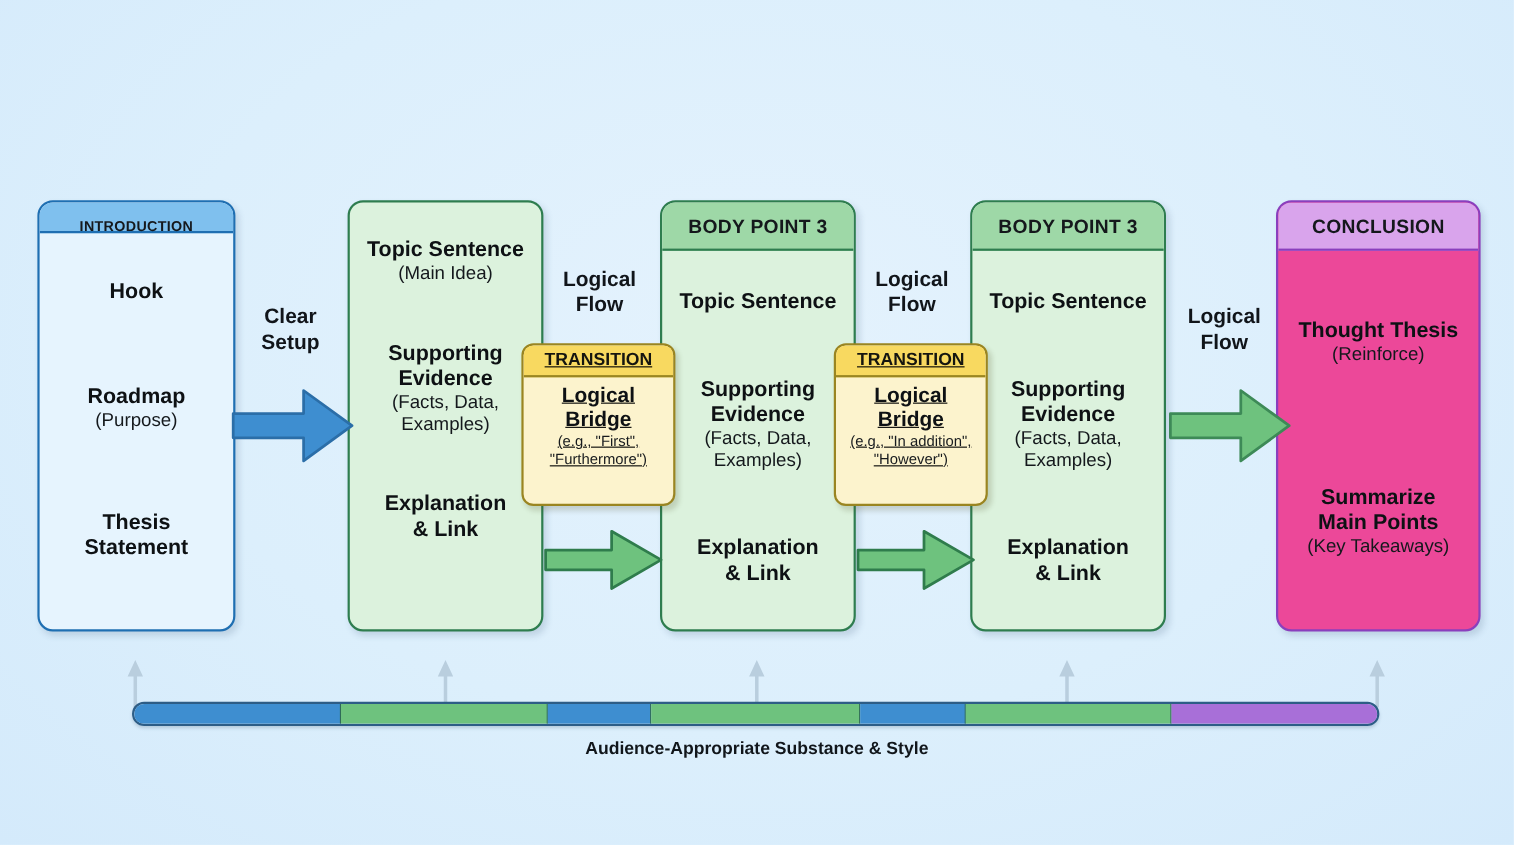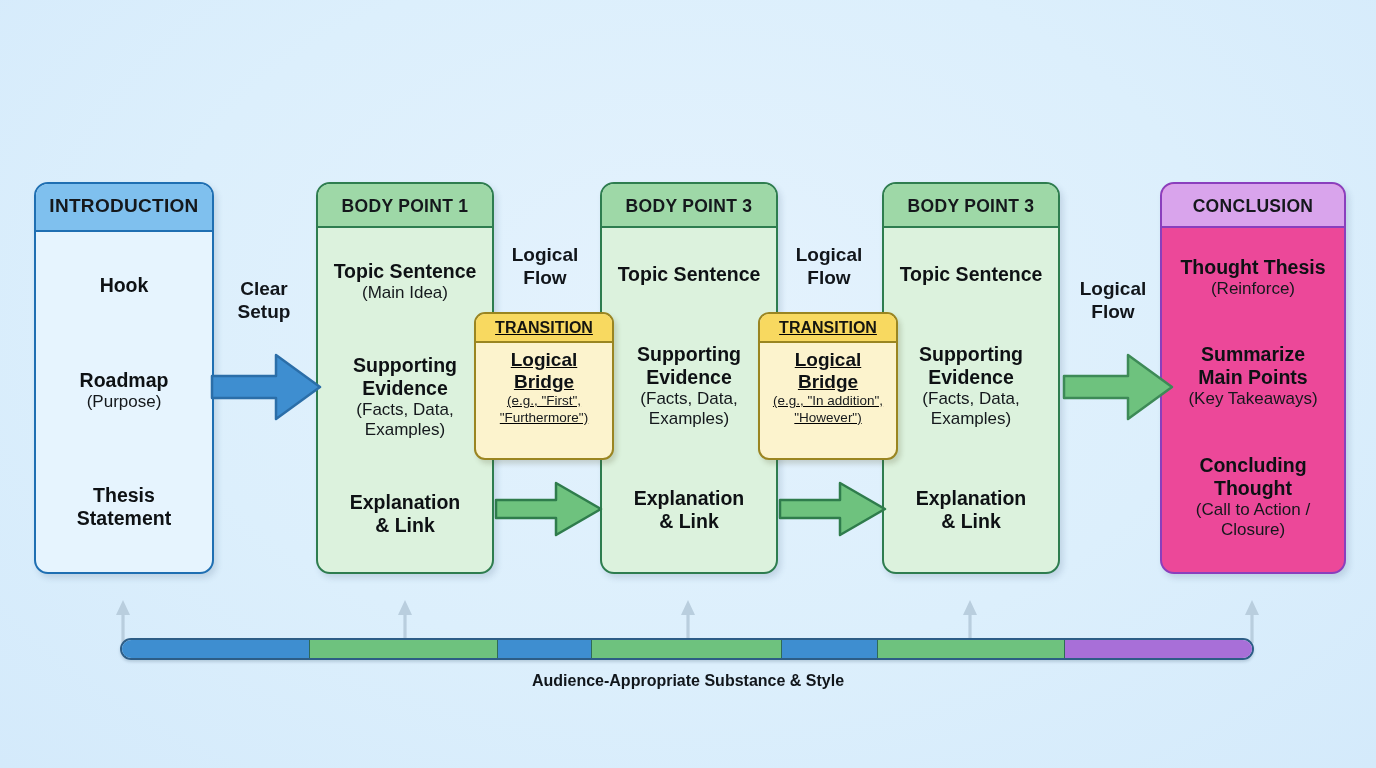--- a/index.html
+++ b/index.html
@@ -59,21 +59,21 @@
   }
 
   
   #card-intro {
     left: 34px; top: 182px; width: 180px; height: 392px;
     background: #e6f4fe;
     border: 2.5px solid #1f6fb2;
   }
   #card-intro .card-header {
     background: #7fc0ee; border-bottom: 2.5px solid #1f6fb2;
-    font-size: 19px; line-height: 44px; height: 48px;
+    font-size: 13px; line-height: 44px; height: 28px;
   }
 
   
   .card-body-pt {
     top: 182px; width: 178px; height: 392px;
     background: #dcf2dd;
     border: 2.5px solid #2e7d4f;
   }
   .card-body-pt .card-header {
     background: #9ed8a7; border-bottom: 2.5px solid #2e7d4f;
@@ -199,21 +199,20 @@
         <span class="sub">(Purpose)</span>
       </div>
       <div class="blk">
         <span class="strong">Thesis<br>Statement</span>
         <span class="sub"></span>
       </div>
     </div>
   </div>
 
   <div class="card card-body-pt" id="card-bp1">
-    <div class="card-header">BODY POINT 1</div>
     <div class="card-body">
       <div class="blk">
         <span class="strong">Topic Sentence</span>
         <span class="sub">(Main Idea)</span>
       </div>
       <div class="blk">
         <span class="strong">Supporting<br>Evidence</span>
         <span class="sub">(Facts, Data,<br>Examples)</span>
       </div>
       <div class="blk">
@@ -262,24 +261,20 @@
   <div class="card" id="card-concl">
     <div class="card-header">CONCLUSION</div>
     <div class="card-body">
       <div class="blk">
         <span class="strong">Thought Thesis</span>
         <span class="sub">(Reinforce)</span>
       </div>
       <div class="blk">
         <span class="strong">Summarize<br>Main Points</span>
         <span class="sub">(Key Takeaways)</span>
-      </div>
-      <div class="blk">
-        <span class="strong">Concluding<br>Thought</span>
-        <span class="sub">(Call to Action /<br>Closure)</span>
       </div>
     </div>
   </div>
 
   <div class="transition" id="trans1">
     <div class="t-head">TRANSITION</div>
     <div class="t-body">
       <span class="t-strong">Logical<br>Bridge</span>
       <span class="t-sub">(e.g., "First",<br>"Furthermore")</span>
     </div>

